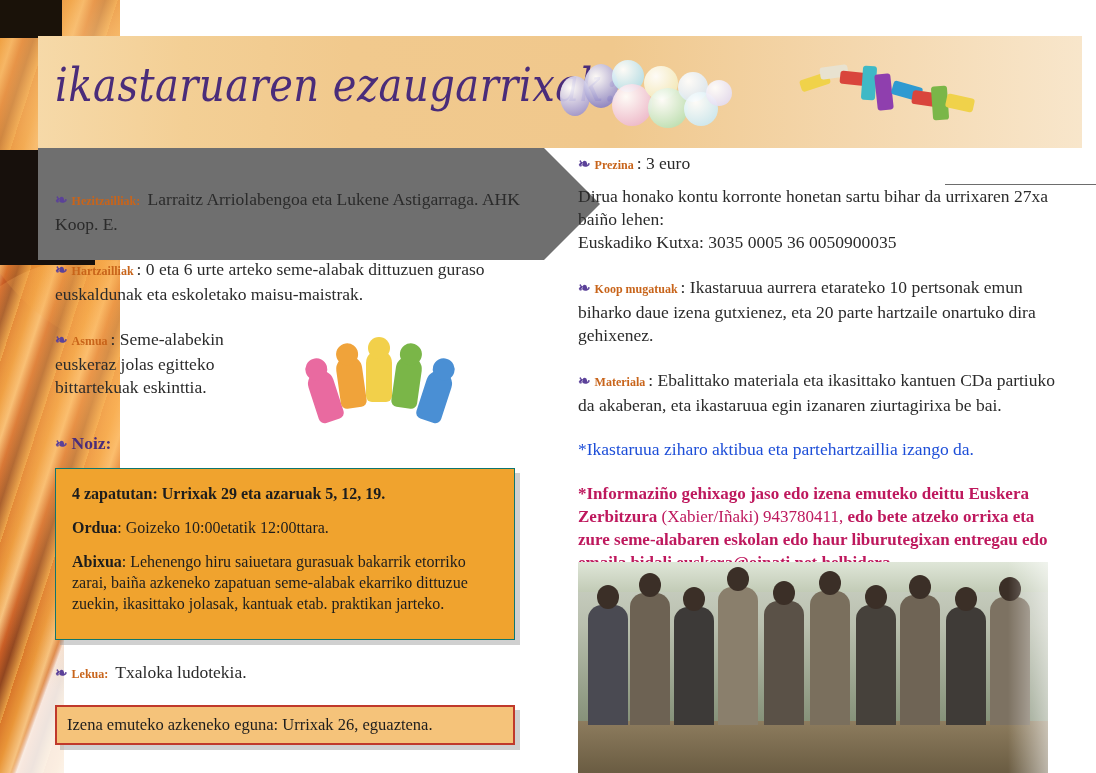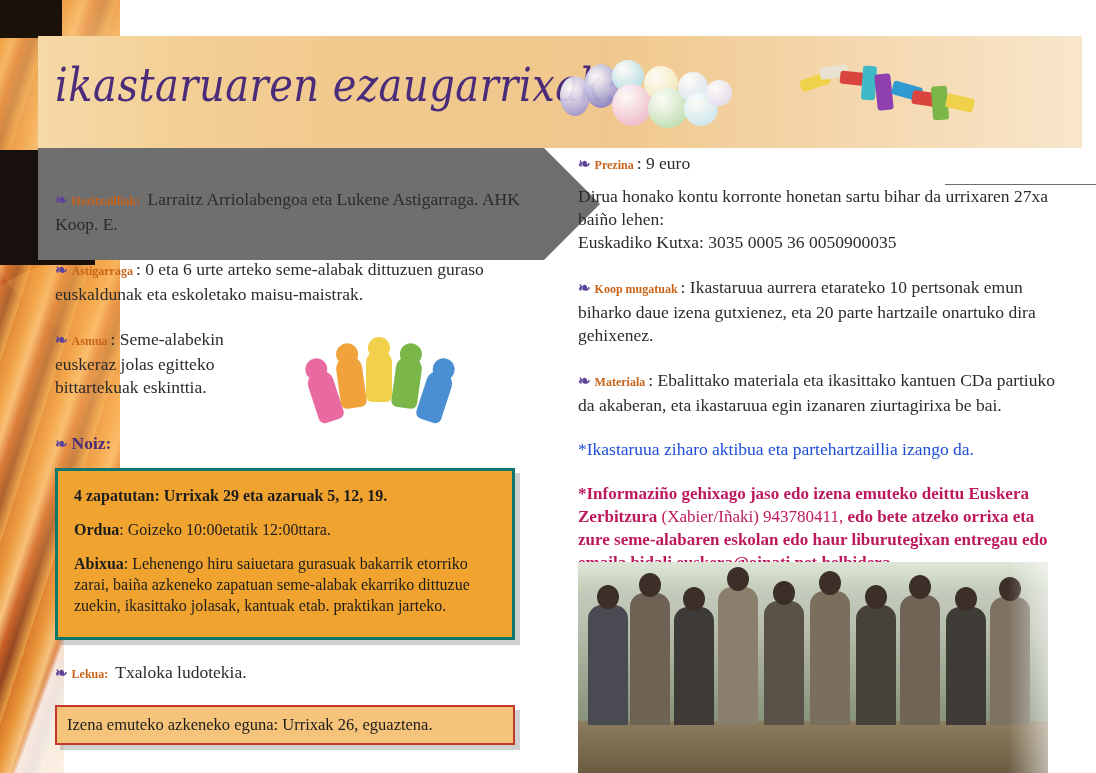--- a/index.html
+++ b/index.html
@@ -71,21 +71,21 @@
   .col-right{position:absolute;left:578px;top:152px;width:490px;}
   .para{
     font-size:17.5px;line-height:23px;color:#2b2b2b;margin:0 0 22px 0;
   }
   .key{color:#c8641a;font-weight:bold;font-size:12px;margin-right:3px;letter-spacing:0;}
   .glyph{color:#5b4199;font-weight:bold;margin-right:4px;font-size:15px;}
   .noiz{font-size:17.5px;color:#4a2c7a;font-weight:bold;margin:0 0 8px 0;}
   
   .orange-box{
     position:absolute;left:55px;top:468px;width:460px;height:172px;
-    background:#f0a32e;border:3px solid #0f766e;
+    background:#f0a32e;border:1px solid #0f766e;
     box-shadow:5px 5px 0 rgba(150,150,150,.45);
     padding:14px 16px;box-sizing:border-box;
   }
   .orange-box p{margin:0 0 13px 0;font-size:16px;line-height:21px;color:#1d1d1d;}
   .orange-box p:last-child{margin-bottom:0;}
   .orange-box b{font-weight:bold;}
   .lekua{position:absolute;left:55px;top:662px;width:460px;font-size:17.5px;color:#2b2b2b;}
   .red-box{
     position:absolute;left:55px;top:705px;width:460px;height:40px;
     background:#f5c37a;border:2px solid #c0392b;
@@ -157,21 +157,21 @@
   <div class="pin" style="left:146px;top:34px;width:28px;height:14px;background:#f0d24a;transform:rotate(12deg);"></div>
 </div>
 
 <div class="col-left">
 
   <p class="para">
     <span class="glyph">❧</span><span class="key">Hezitzailliak:</span><span> Larraitz Arriolabengoa eta Lukene Astigarraga. AHK Koop. E.</span>
   </p>
 
   <p class="para">
-    <span class="glyph">❧</span><span class="key">Astigarraga</span><span>: 0 eta 6 urte arteko seme-alabak dittuzuen guraso euskaldunak eta eskoletako maisu-maistrak.</span>
+    <span class="glyph">❧</span><span class="key">Hartzailliak</span><span>: 0 eta 6 urte arteko seme-alabak dittuzuen guraso euskaldunak eta eskoletako maisu-maistrak.</span>
   </p>
 
   <p class="para" style="width:215px;">
     <span class="glyph">❧</span><span class="key">Asmua</span><span>: Seme-alabekin euskeraz jolas egitteko bittartekuak eskinttia.</span>
   </p>
 
   <p class="noiz" style="margin-top:34px;">
     <span class="glyph">❧</span><span>Noiz:</span>
   </p>
 </div>
@@ -194,21 +194,21 @@
   <span class="glyph">❧</span><span class="key">Lekua:</span><span> Txaloka ludotekia.</span>
 </div>
 
 <div class="red-box">
   <span>Izena emuteko azkeneko eguna: Urrixak 26, eguaztena.</span>
 </div>
 
 <div class="col-right">
 
   <p class="para" style="margin-bottom:8px;">
-    <span class="glyph">❧</span><span class="key">Prezina</span><span>: 9 euro</span>
+    <span class="glyph">❧</span><span class="key">Prezina</span><span>: 3 euro</span>
   </p>
   <p class="para" style="white-space:pre-line;">Dirua honako kontu korronte honetan sartu bihar da urrixaren 27xa baiño lehen:
 Euskadiko Kutxa: 3035 0005 36 0050900035</p>
 
   <p class="para">
     <span class="glyph">❧</span><span class="key">Koop mugatuak</span><span>: Ikastaruua aurrera etarateko 10 pertsonak emun biharko daue izena gutxienez, eta 20 parte hartzaile onartuko dira gehixenez.</span>
   </p>
 
   <p class="para">
     <span class="glyph">❧</span><span class="key">Materiala</span><span>: Ebalittako materiala eta ikasittako kantuen CDa partiuko da akaberan, eta ikastaruua egin izanaren ziurtagirixa be bai.</span>

